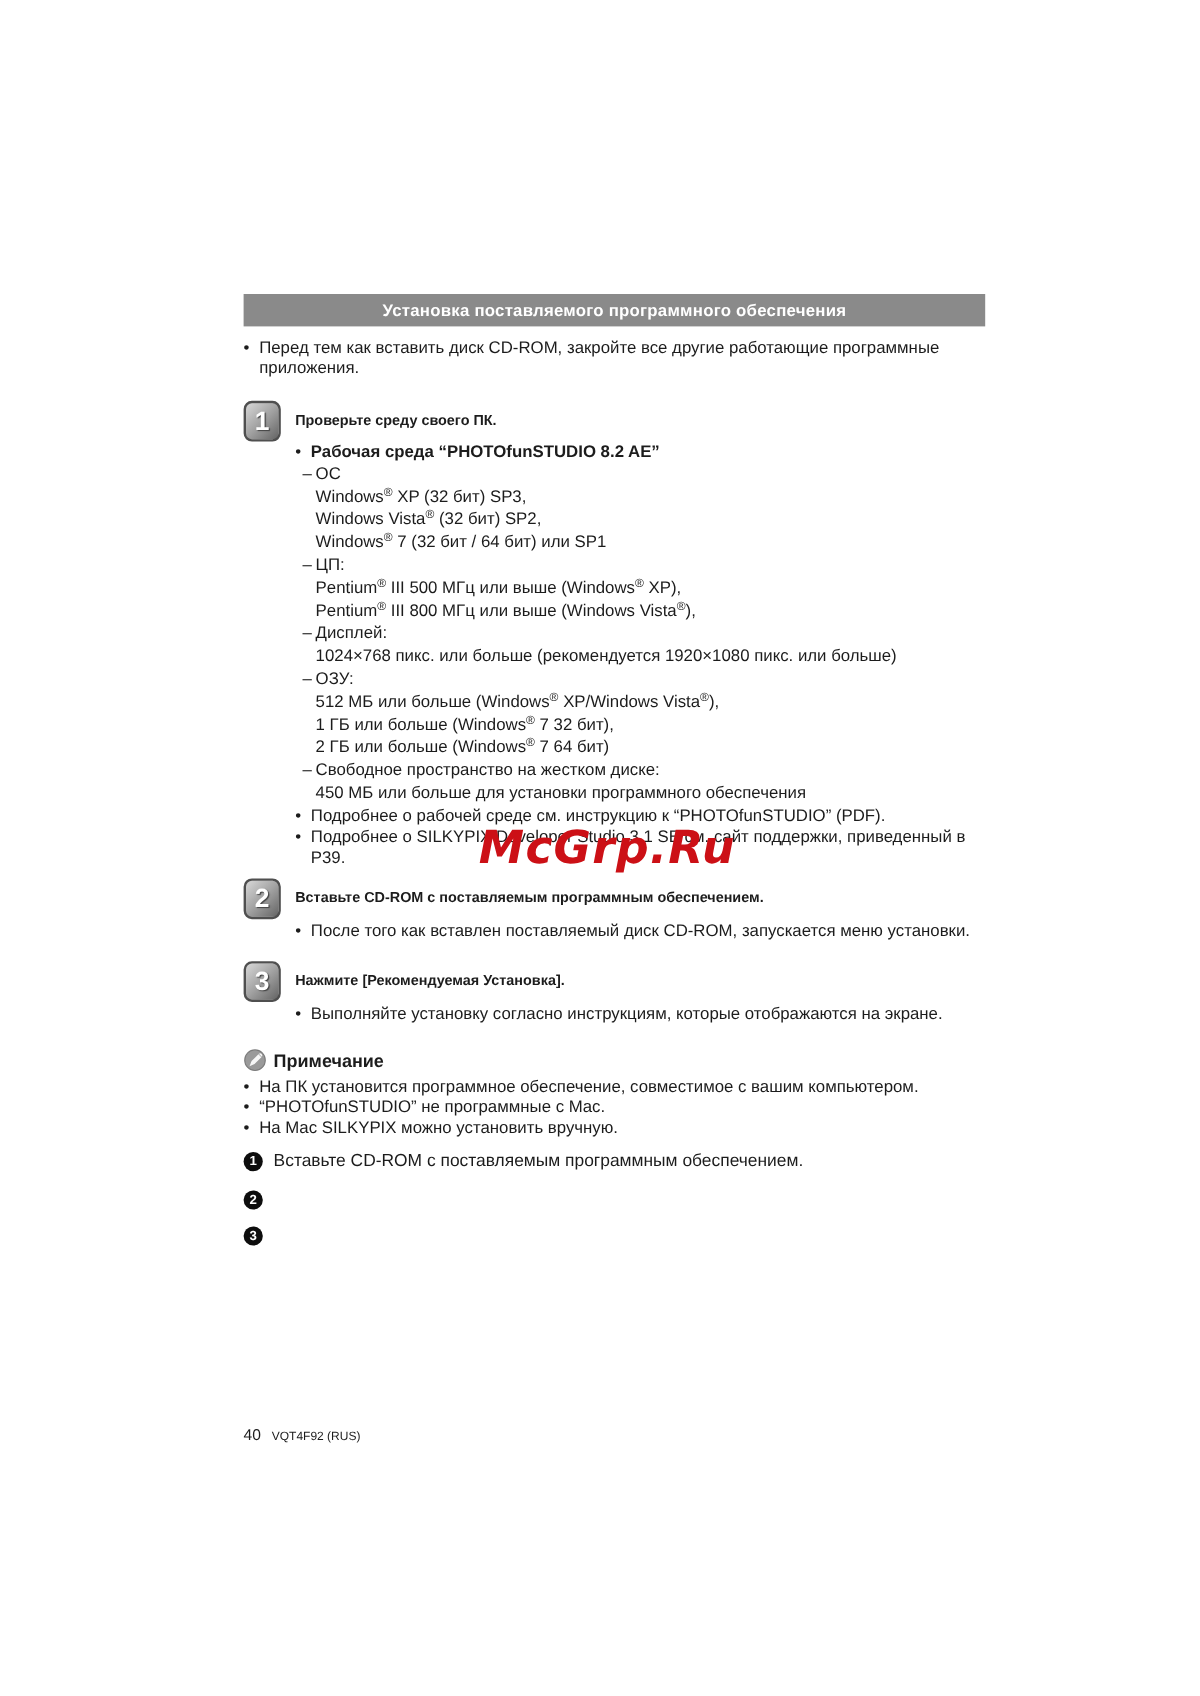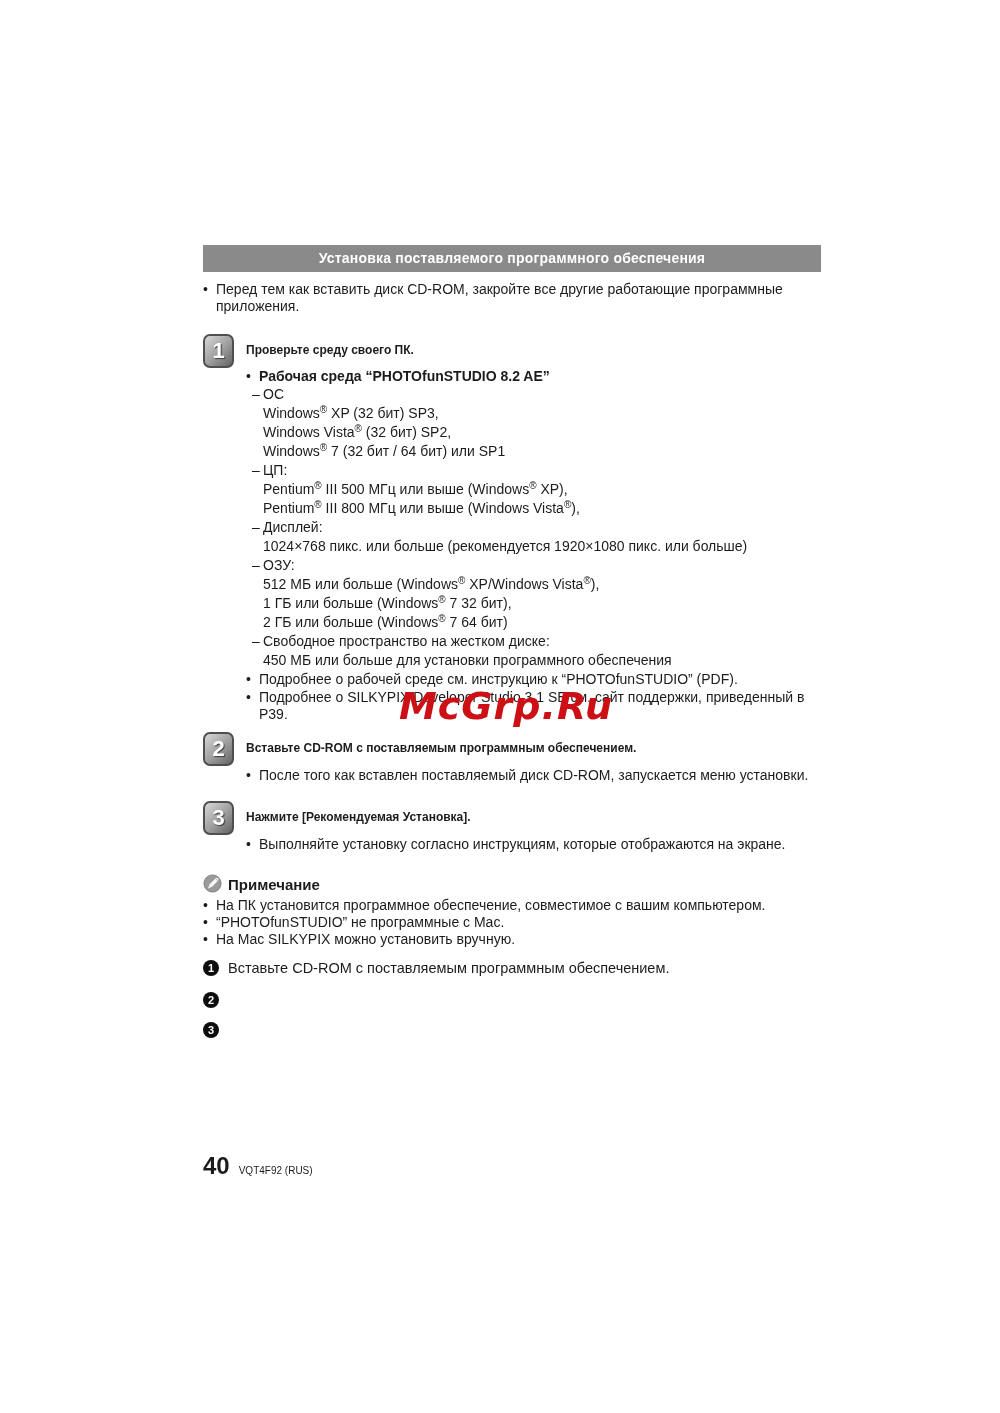--- a/index.html
+++ b/index.html
@@ -47,21 +47,21 @@
     flex:none;width:16px;height:16px;border-radius:50%;background:#0d0d0d;color:#ffffff;
     font-size:11px;font-weight:bold;display:flex;align-items:center;justify-content:center;margin-top:1px;
   }
   .num-text{margin-left:9px;}
   .watermark{
     position:absolute;left:399px;top:684px;z-index:5;
     font-family:"DejaVu Sans",sans-serif;font-style:italic;font-weight:bold;
     font-size:38px;color:#cc1016;letter-spacing:1px;white-space:nowrap;
   }
   .footer{position:absolute;left:203px;top:1152px;display:flex;align-items:baseline;}
-  .page-num{font-size:24px;font-weight:bold;}
+  .page-num{font-size:13px;font-weight:normal;margin-top:36px;}
   .footer-code{font-size:10px;margin-left:9px;}
 </style>
 </head>
 <body>
 
 <div class="page">
 
   <div class="watermark">McGrp.Ru</div>
 
   <div class="content">

